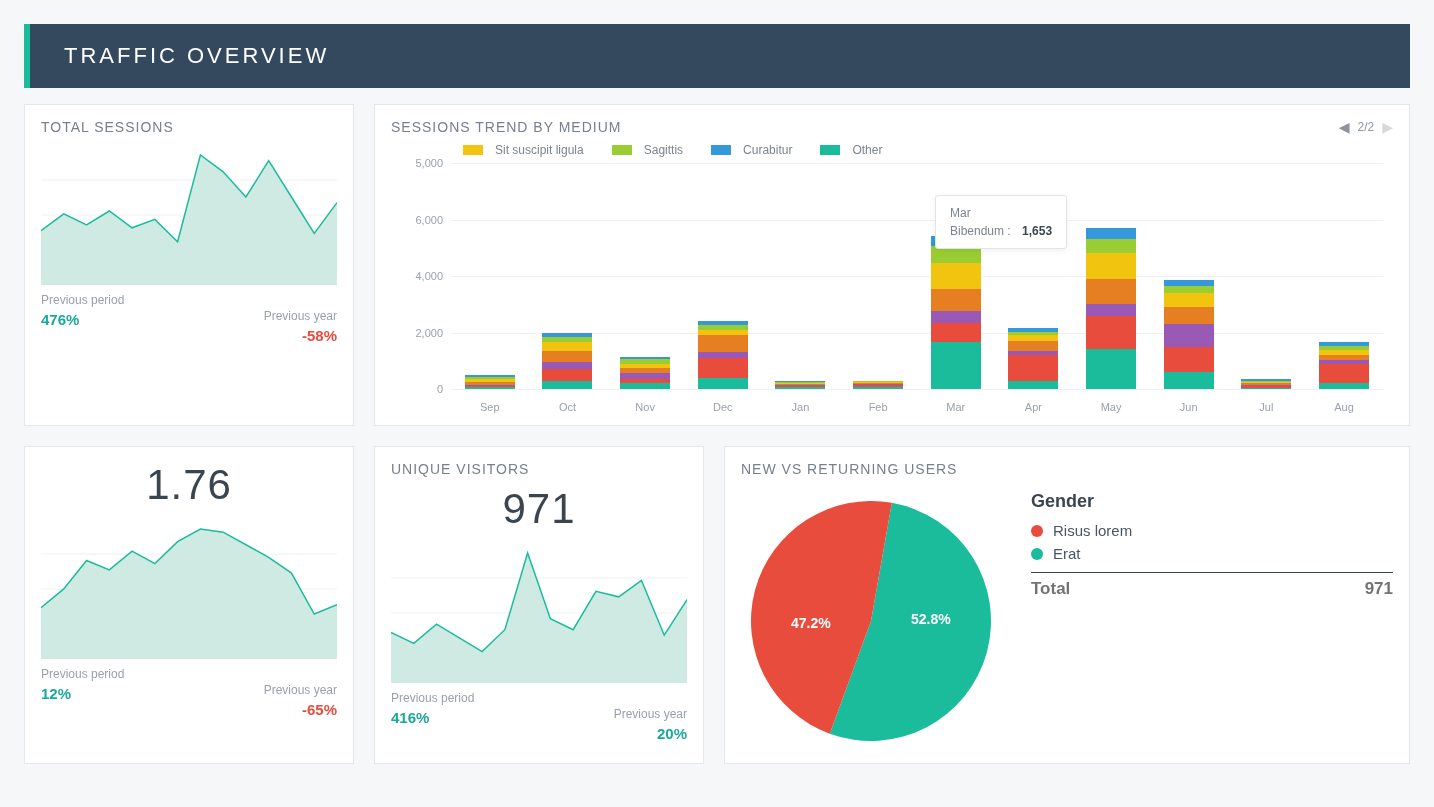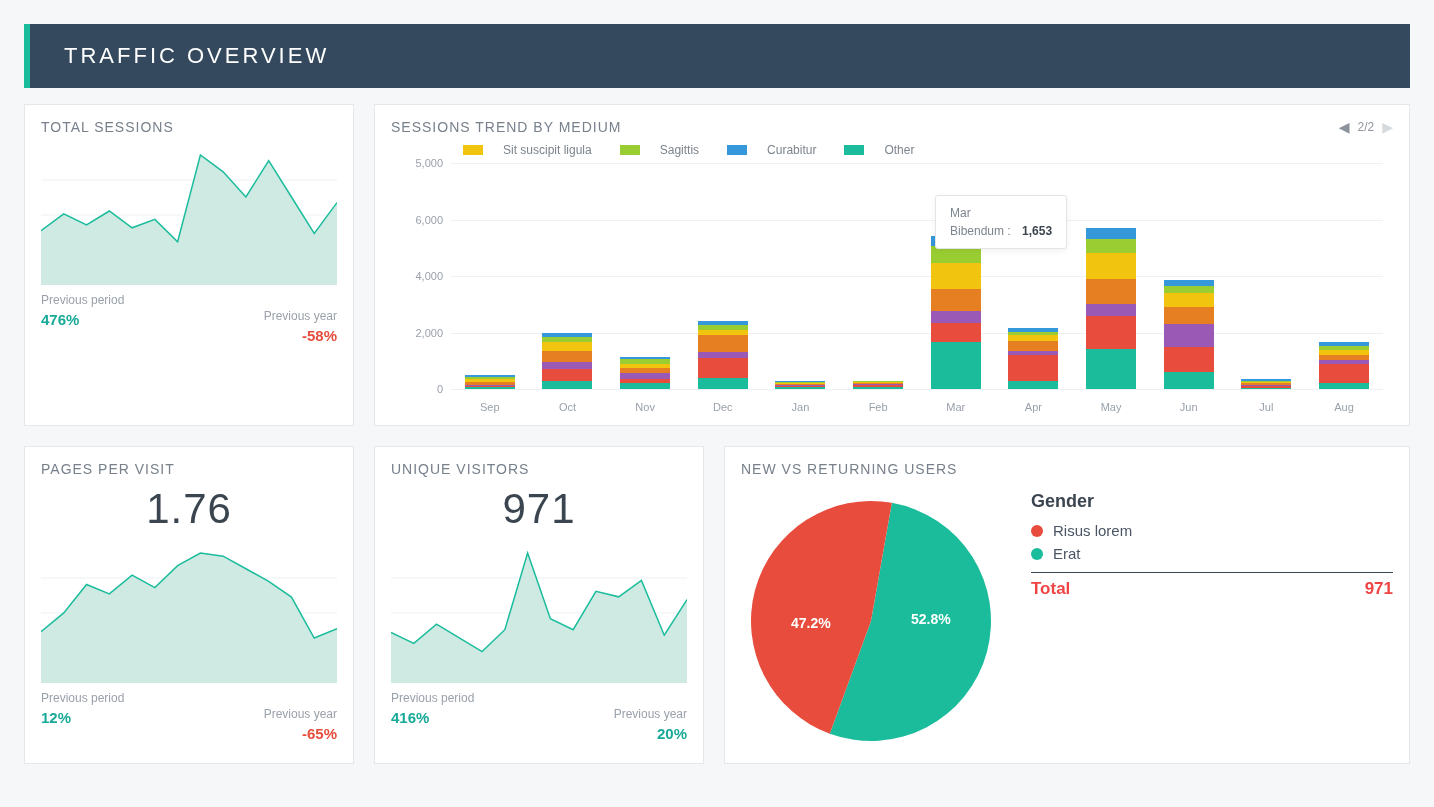--- a/index.html
+++ b/index.html
@@ -87,21 +87,21 @@
   .pager .arrow.disabled { color: #d7dadd; cursor: default; }
   .legend {
     display: flex;
     gap: 28px;
     font-size: 12px;
     color: #7c848d;
     margin-left: 72px;
     margin-bottom: 6px;
     flex-wrap: wrap;
   }
-  .legend-item { display: flex; align-items: center; gap: 20px; }
+  .legend-item { display: flex; align-items: center; gap: 12px; }
   .sw { width: 20px; height: 10px; }
   .bar-chart { position: relative; height: 250px; margin-left: 60px; margin-right: 10px; }
   .bar-chart .grid-line { position: absolute; left: 0; right: 0; border-top: 1px solid #eef0f2; }
   .bar-chart .y-label { position: absolute; left: -52px; transform: translateY(-50%); font-size: 11px; color: #9aa1ab; text-align: right; width: 44px; }
   .bar-chart .plot { position: absolute; left: 0; right: 0; top: 0; bottom: 24px; display: flex; justify-content: space-around; align-items: flex-end; }
   .bar-chart .col { width: 50px; display: flex; flex-direction: column-reverse; align-items: stretch; position: relative; }
   .bar-chart .seg { width: 100%; }
   .bar-chart .x-labels { position: absolute; left: 0; right: 0; bottom: 0; display: flex; justify-content: space-around; font-size: 11px; color: #9aa1ab; }
   .bar-chart .x-labels span { width: 50px; text-align: center; }
 
@@ -137,21 +137,21 @@
   .pie-legend h3 { font-size: 18px; color: #3b4550; margin-bottom: 10px; font-weight: 600; }
   .pie-legend .li { display: flex; align-items: center; gap: 10px; font-size: 15px; color: #4a5564; margin-bottom: 6px; }
   .pie-legend .dot { width: 12px; height: 12px; border-radius: 50%; }
   .pie-total {
     border-top: 1px solid #3b4550;
     margin-top: 10px;
     padding-top: 6px;
     display: flex;
     justify-content: space-between;
     font-weight: 700;
-    color: #ef4444;
+    color: #737373;
     font-size: 17px;
   }
 </style>
 </head>
 <body>
 
 <div class="header-bar">
   <div class="header-accent"></div>
   <div class="header-title">TRAFFIC OVERVIEW</div>
 </div>
@@ -343,21 +343,20 @@
     <div class="tooltip" id="bar-tooltip" style="top:90px; left:560px;">
       <div class="tt-title">Mar</div>
       <div class="tt-row">
         <span>Bibendum :</span>
         <b>1,653</b>
       </div>
     </div>
   </div>
 
   <div class="card">
-    <div class="card-title">PAGES PER VISIT</div>
     <div class="big-number">1.76</div>
     <div class="spark-wrap" id="spark-pv"><svg viewBox="0 0 300 140" preserveAspectRatio="none">
        <line x1="0" y1="35" x2="300" y2="35" stroke="#eef0f2" stroke-width="1"></line>
           <line x1="0" y1="70" x2="300" y2="70" stroke="#eef0f2" stroke-width="1"></line>
           <line x1="0" y1="105" x2="300" y2="105" stroke="#eef0f2" stroke-width="1"></line>
        <path d="M0,88.75 L23.076923076923077,69.85 L46.15384615384615,41.5 L69.23076923076923,50.94999999999999 L92.3076923076923,32.05000000000001 L115.38461538461539,44.650000000000006 L138.46153846153845,22.599999999999994 L161.53846153846155,10 L184.6153846153846,13.150000000000006 L207.69230769230768,25.75 L230.76923076923077,38.349999999999994 L253.84615384615384,54.099999999999994 L276.9230769230769,95.05 L300,85.6 L 300,140 L 0,140 Z" fill="#c9e8df" opacity="0.9"></path>
        <path d="M0,88.75 L23.076923076923077,69.85 L46.15384615384615,41.5 L69.23076923076923,50.94999999999999 L92.3076923076923,32.05000000000001 L115.38461538461539,44.650000000000006 L138.46153846153845,22.599999999999994 L161.53846153846155,10 L184.6153846153846,13.150000000000006 L207.69230769230768,25.75 L230.76923076923077,38.349999999999994 L253.84615384615384,54.099999999999994 L276.9230769230769,95.05 L300,85.6" fill="none" stroke="#1abc9c" stroke-width="1.5"></path>
      </svg></div>
     <div class="compare-row">
       <div class="compare-col">

